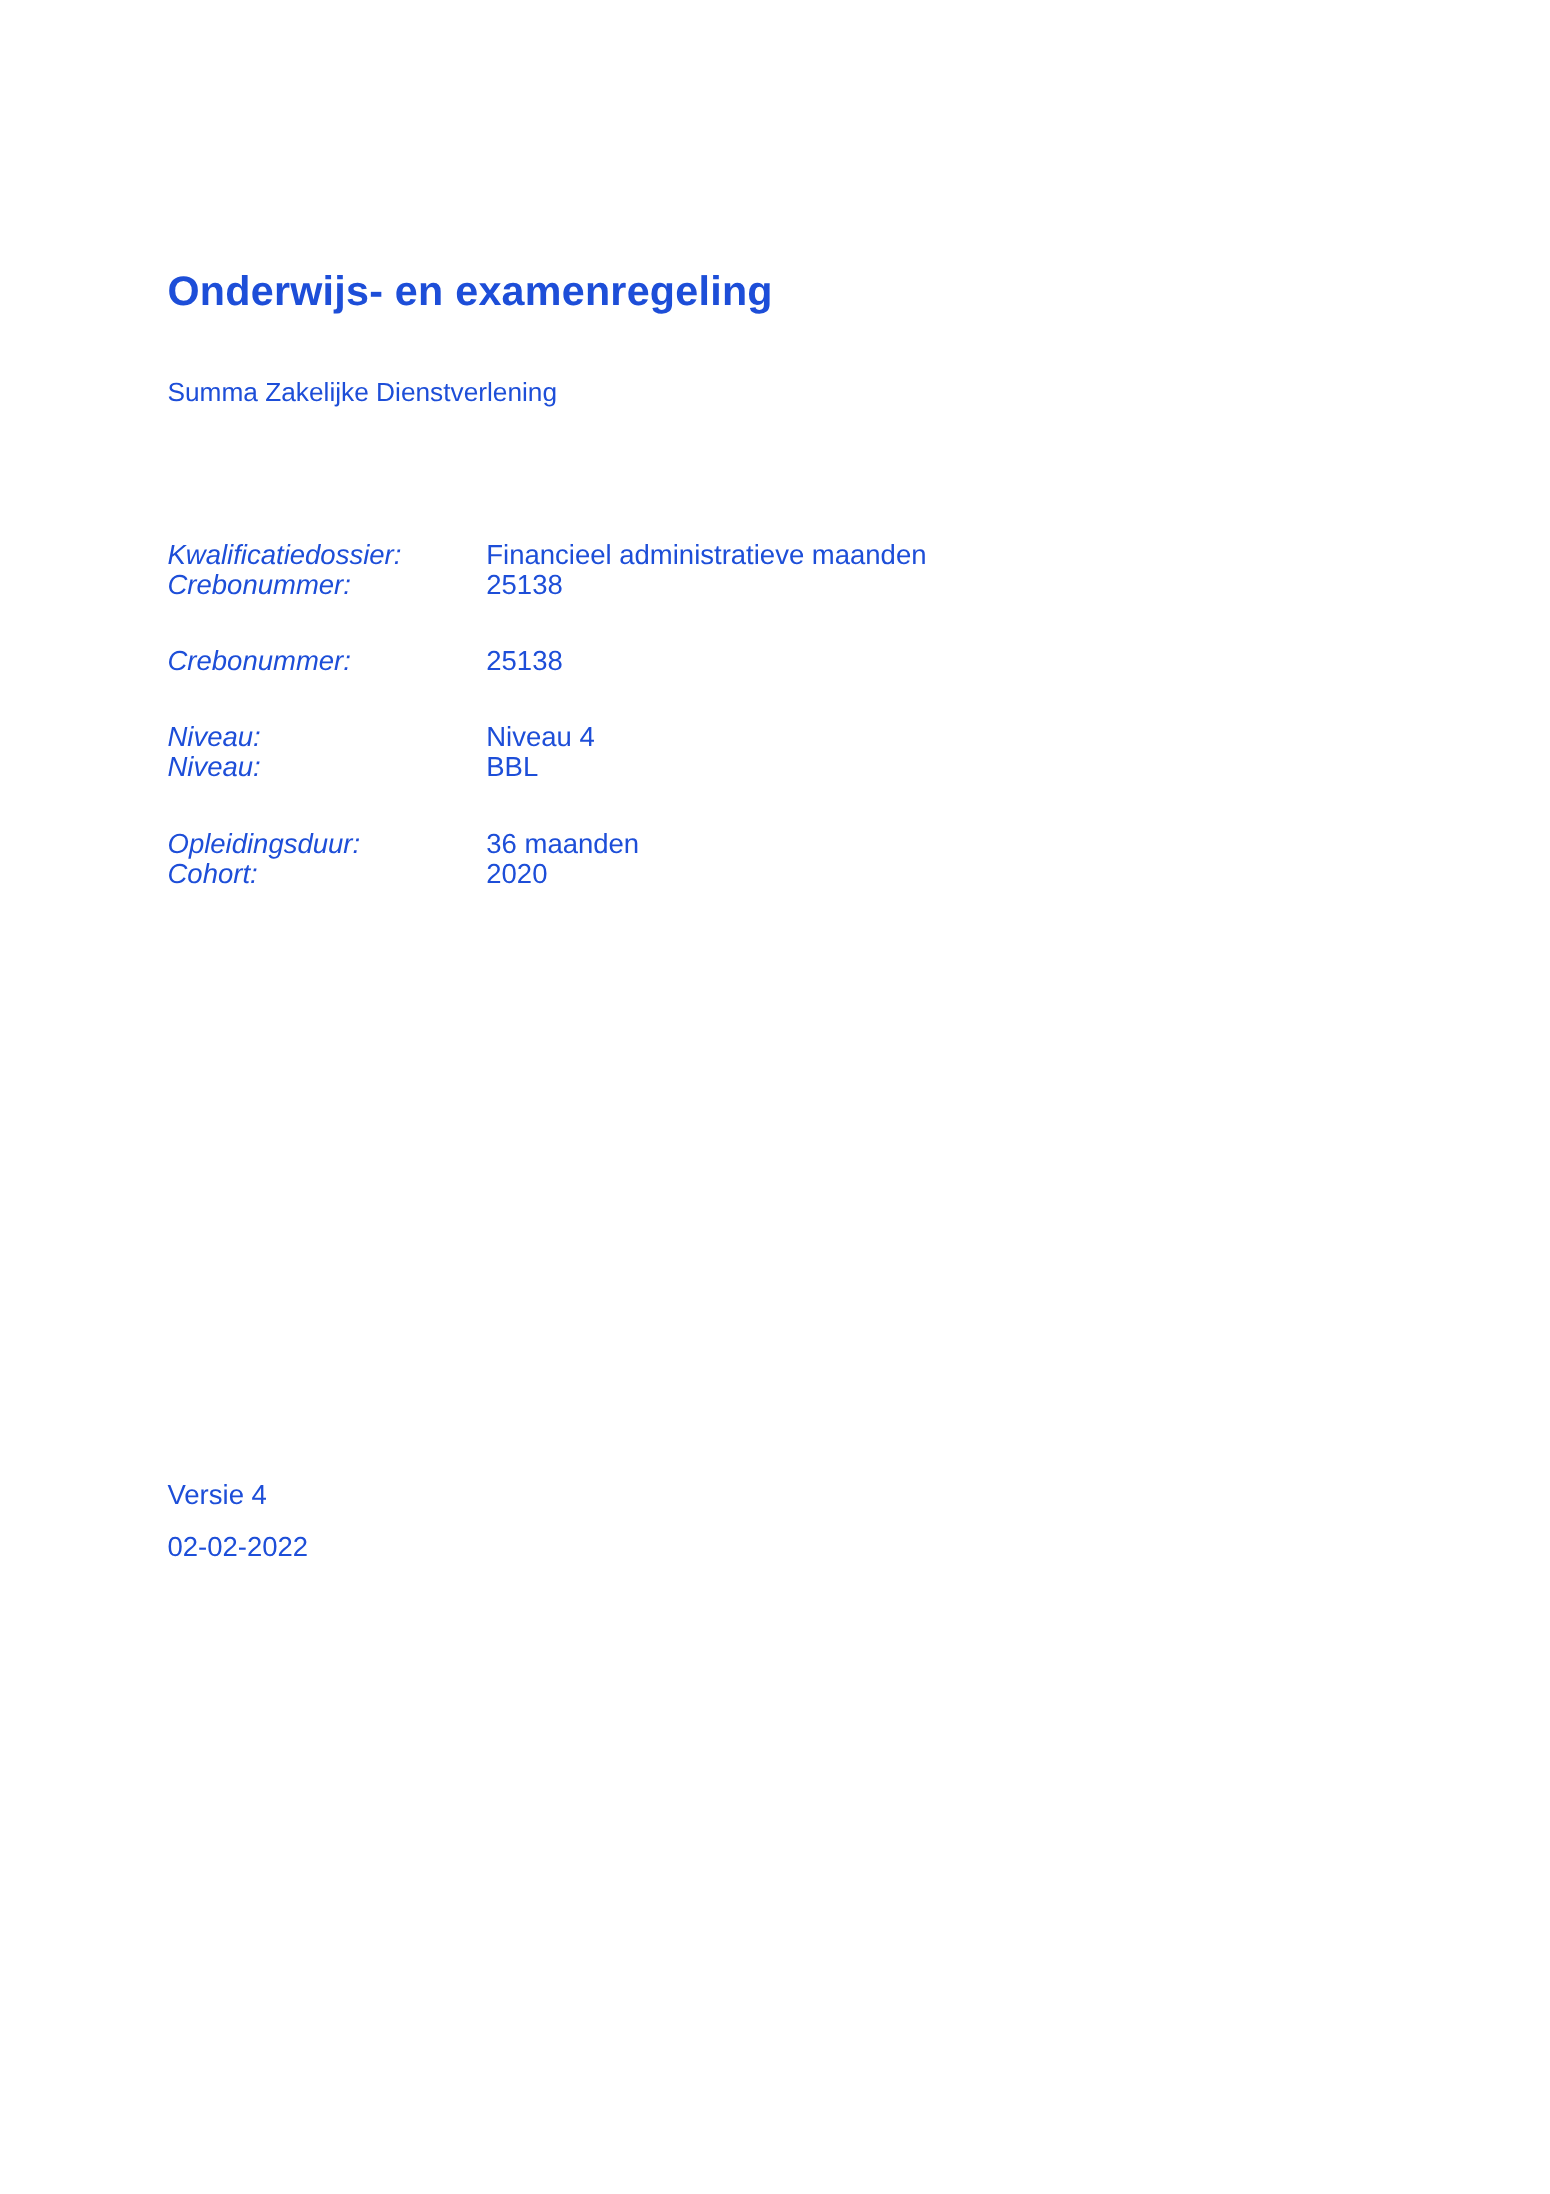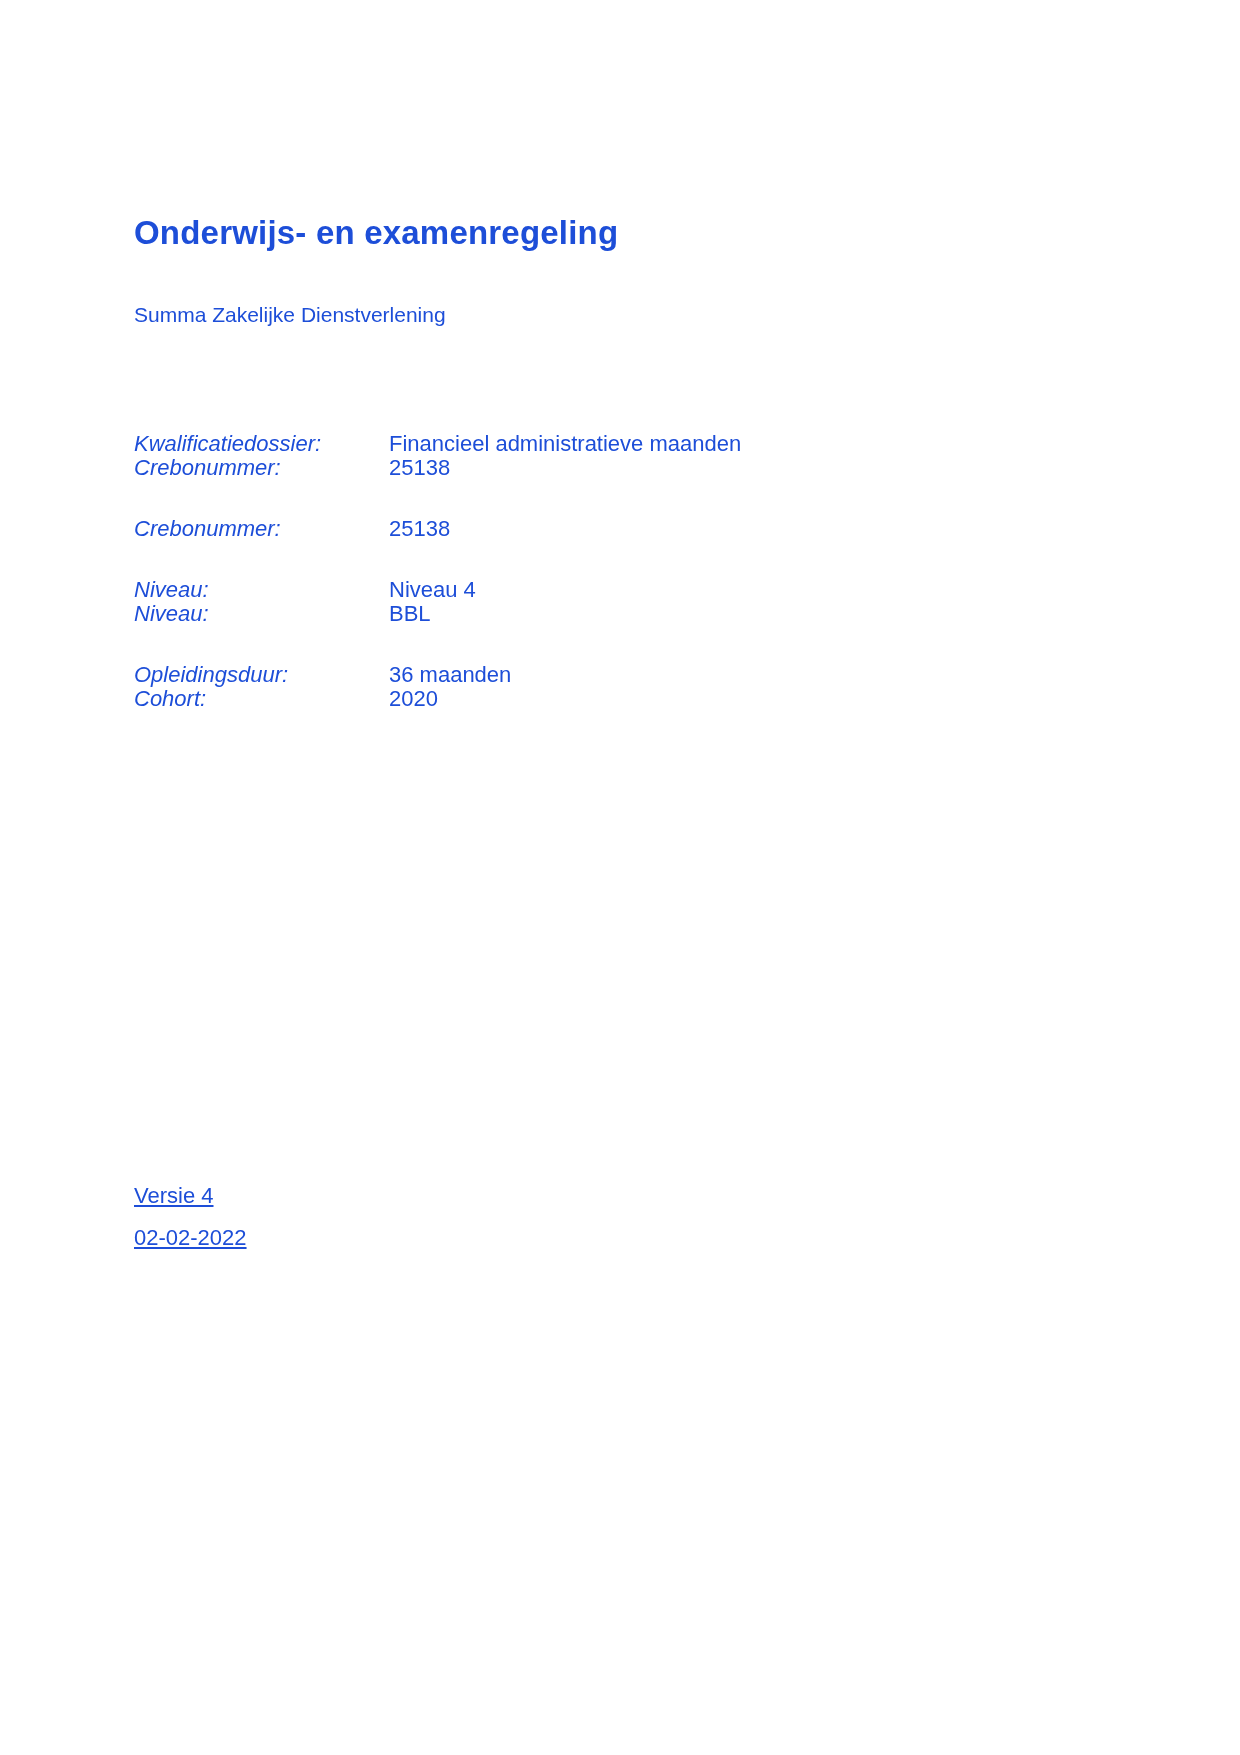--- a/index.html
+++ b/index.html
@@ -61,21 +61,20 @@
   }
   .version-block {
     position: absolute;
     left: 134px;
     top: 1184px;
     font-size: 22px;
     line-height: 24px;
   }
   .version-block p {
     margin: 0;
-    text-decoration: underline;
   }
   .version-block .doc-date {
     margin-top: 18px;
   }
 </style>
 </head>
 <body>
 
 <div class="page">
 

